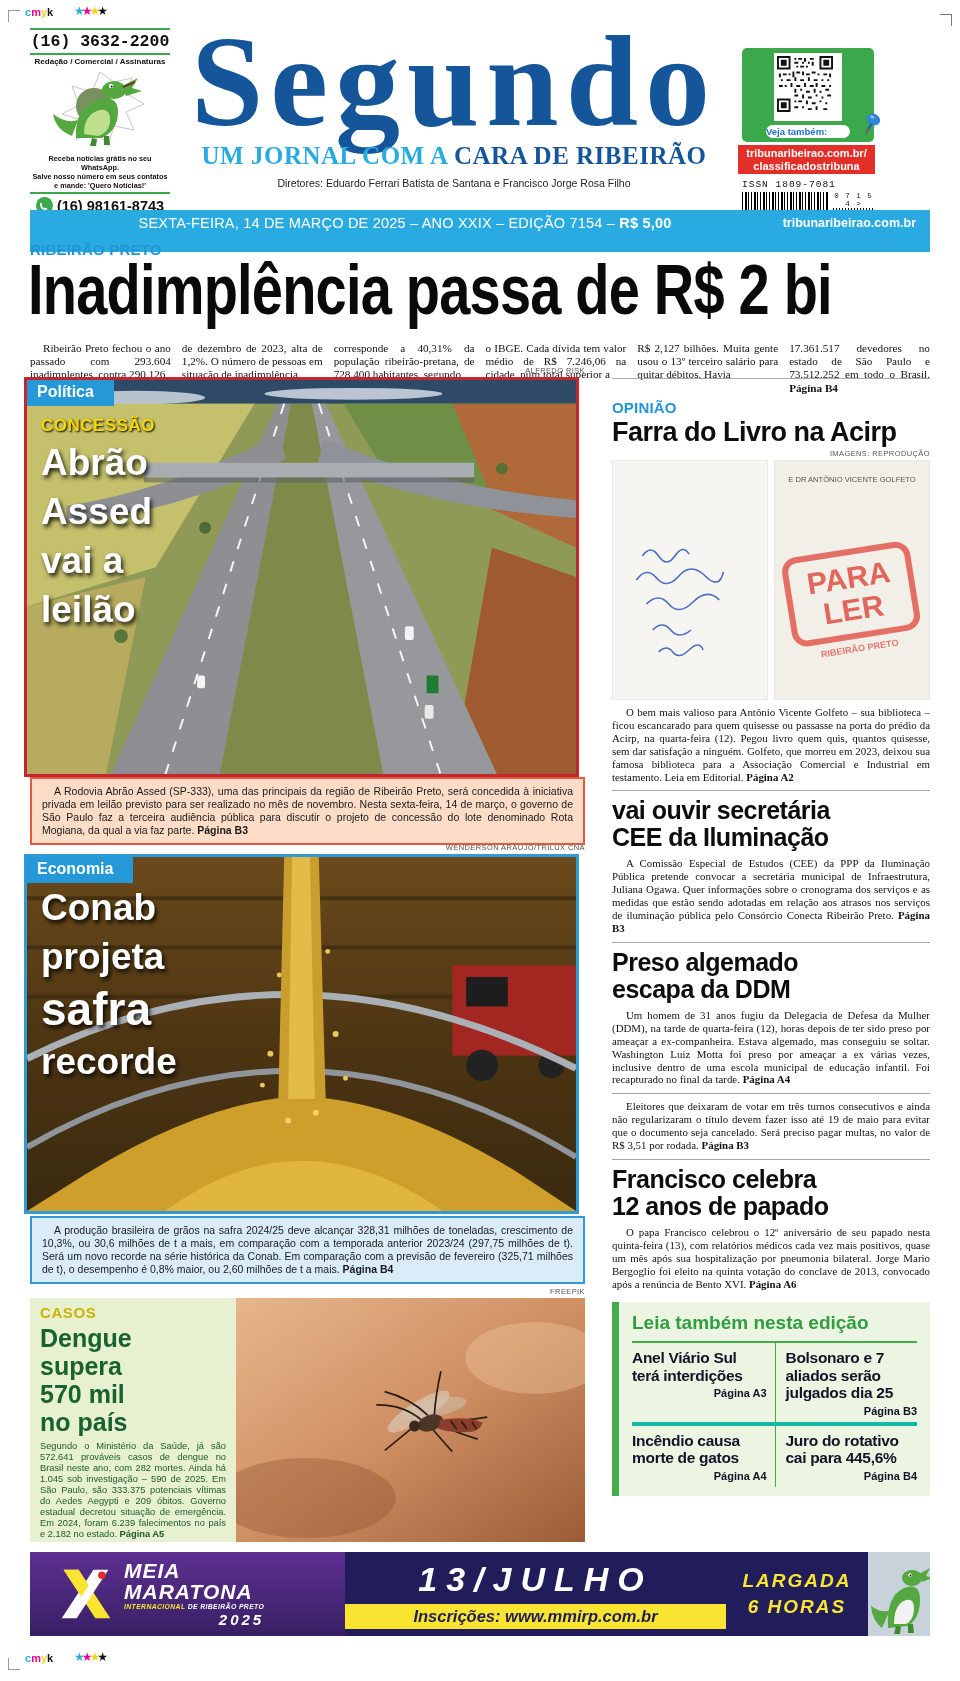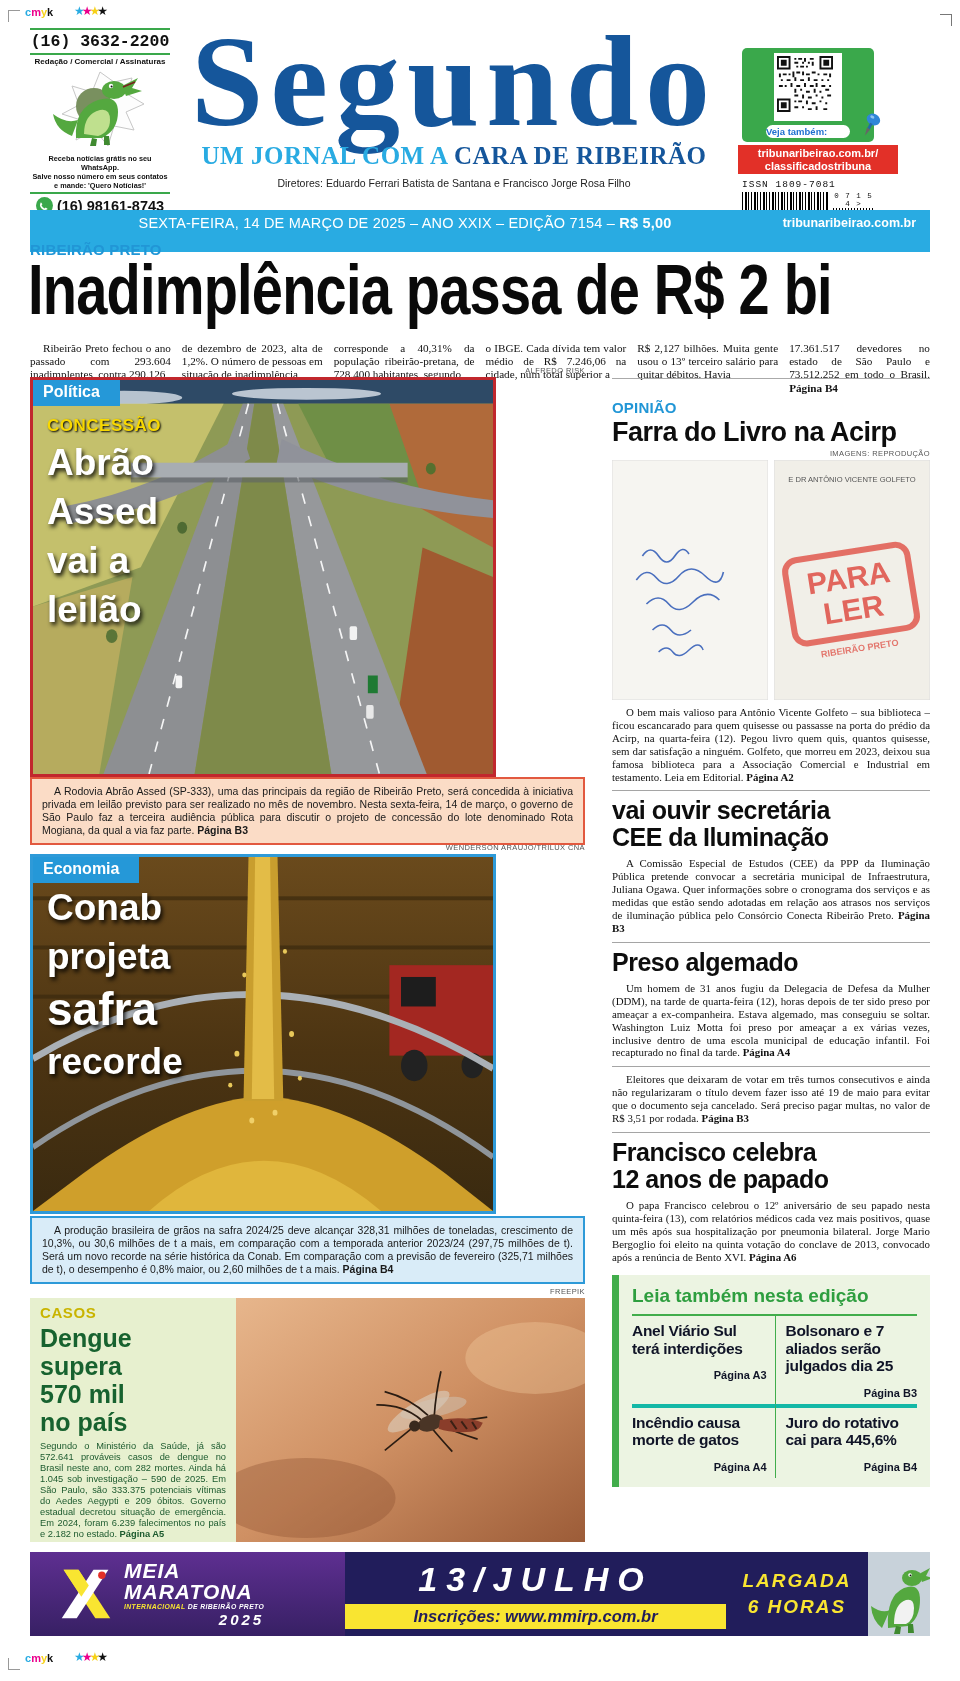--- a/index.html
+++ b/index.html
@@ -27,21 +27,21 @@
   .logo{font-family:"Liberation Serif",serif;font-weight:700;font-size:130px;line-height:122px;
         color:#15569b;letter-spacing:7px;}
   .slogan{font-family:"Liberation Serif",serif;font-weight:700;font-size:25px;margin-top:0px;letter-spacing:.5px;}
   .slogan .lt{color:#29abe2}.slogan .dk{color:#15569b}
   .directors{font-size:10.5px;color:#222;margin-top:7px;}
   .qrzone{left:742px;top:48px;width:132px;}
   .qrbox{background:#3aa84b;border-radius:5px;padding:5px 5px 4px;}
   .qrwhite{background:#fff;width:62px;height:62px;margin:0 auto;padding:3px;}
   .veja{background:#fff;border-radius:7px;color:#1f6fd0;font-size:9.5px;font-weight:700;
         width:84px;margin:4px auto 0;padding:1px 0;}
-  .redstrip{position:relative;left:-4px;width:160px;background:#e23028;color:#fff;text-align:center;
+  .redstrip{position:relative;left:-4px;width:137px;background:#e23028;color:#fff;text-align:center;
         font-weight:700;font-size:11px;line-height:12.5px;padding:2px 0;margin-top:3px;}
   .issn{font-family:"Liberation Mono",monospace;font-size:9.5px;letter-spacing:1px;margin-top:5px;text-align:left;}
   .bcrow{display:flex;gap:5px;margin-top:2px;align-items:flex-start;}
   .bc-main{width:88px;}
   .bars{height:22px;background:repeating-linear-gradient(90deg,#000 0 1px,#fff 1px 3px,#000 3px 5px,#fff 5px 6px,#000 6px 7px,#fff 7px 9px);}
   .bc-num{font-family:"Liberation Mono",monospace;font-size:7.5px;text-align:center;letter-spacing:1px;}
   .bc-side{width:42px;}
   .bars2{height:12px;background:repeating-linear-gradient(90deg,#000 0 1px,#fff 1px 3px,#000 3px 4px,#fff 4px 6px);}
   .pin{position:absolute;right:-8px;top:64px;}
   
@@ -52,21 +52,21 @@
   .kicker{font-size:15px;font-weight:700;color:#2196d6;letter-spacing:.2px;}
   .lead-kicker{left:30px;top:241px;}
   .headline{left:28px;top:252px;width:904px;overflow:visible;}
   .headline span{display:inline-block;white-space:nowrap;font-size:70px;font-weight:700;color:#0a0a0a;
         letter-spacing:-1px;transform:scaleX(.8);transform-origin:0 50%;line-height:76px;}
   .leadcols{left:30px;top:342px;width:900px;display:flex;gap:11px;}
   .leadcols>div{flex:1;font-family:"Liberation Serif",serif;font-size:11.2px;line-height:13.2px;text-align:justify;}
   .indent{text-indent:13px;}
   
   .credit{position:absolute;right:375px;font-size:7.5px;color:#555;letter-spacing:.4px;}
-  .photo{position:absolute;left:30px;width:466px;box-sizing:border-box;overflow:hidden;}
+  .photo{position:absolute;left:24px;width:555px;box-sizing:border-box;overflow:hidden;}
   .photo1{top:377px;height:400px;border:3px solid #c1272d;}
   .photo2{top:854px;height:360px;border:3px solid #2e9ad8;}
   .photo svg{display:block;width:100%;height:100%;}
   .photo-label{position:absolute;top:0;left:0;background:#2598d8;color:#fff;font-weight:700;
         font-size:16px;padding:3px 20px 5px 10px;}
   .ph-kicker{position:absolute;left:14px;top:36px;color:#f8d800;font-weight:700;font-size:17px;
         letter-spacing:.5px;text-shadow:1px 1px 2px #000;}
   .ph-h{position:absolute;left:14px;color:#fff;font-weight:700;font-size:37px;line-height:49px;
         text-shadow:2px 3px 4px rgba(0,0,0,.85);}
   .ph-h div{white-space:nowrap;}
@@ -97,21 +97,21 @@
   .brief-t{font-size:25px;line-height:27px;font-weight:700;color:#0d0d0d;letter-spacing:-.5px;}
   
   .leia{margin-top:12px;background:#ecf4e2;border-left:7px solid #41ad4b;padding:10px 13px 9px;box-sizing:border-box;}
   .leia-t{color:#2e9e3f;font-size:19px;font-weight:700;}
   .leia-line{border:0;border-top:2px solid #41ad4b;margin:7px 0 0;}
   .leia-grid{display:grid;grid-template-columns:1fr 1fr;}
   .leia-cell{padding:6px 8px 5px 0;}
   .leia-cell.right{border-left:1px solid #41ad4b;padding-left:10px;padding-right:0;}
   .leia-cell.row2{border-top:4px solid #14b8a6;}
   .leia-ct{font-size:15.5px;font-weight:700;color:#101427;line-height:17.5px;letter-spacing:-.3px;}
-  .leia-pg{text-align:right;font-size:11px;font-weight:700;color:#101427;margin-top:12px;}
+  .leia-pg{text-align:right;font-size:11px;font-weight:700;color:#101427;margin-top:3px;}
   
   .banner{left:30px;top:1552px;width:900px;height:84px;background:#211d5b;display:flex;overflow:hidden;}
   .bn-left{width:315px;background:linear-gradient(180deg,#5e2f91,#372064);display:flex;align-items:center;
         gap:10px;padding-left:28px;box-sizing:border-box;}
   .bn-brand{color:#fff;font-style:italic;font-weight:700;}
   .bn-b1,.bn-b2{font-size:21px;letter-spacing:1px;line-height:21px;}
   .bn-sub{font-size:6.8px;font-style:italic;margin-top:1px;letter-spacing:.4px;}
   .bn-sub .s1{color:#f9e531;font-weight:700;}
   .bn-sub .s2{color:#fff;font-weight:700;}
   .bn-year{color:#fff;font-weight:700;font-size:15px;letter-spacing:3px;text-align:right;margin-top:1px;}
@@ -390,20 +390,21 @@
     <div class="brief-t">
         <div>vai ouvir secretária</div>
         <div>CEE da Iluminação</div>
       </div>
     <p class="serif-p"><span>A Comissão Especial de Estudos (CEE) da PPP da Iluminação Pública pretende convocar a secretária municipal de Infraestrutura, Juliana Ogawa. Quer informações sobre o cronograma dos serviços e as medidas que estão sendo adotadas em relação aos atrasos nos serviços de iluminação pública pelo Consórcio Conecta Ribeirão Preto. </span><b>Página B3</b></p>
   </div>
   <hr class="rule">
   <div class="brief">
     <div class="brief-t">
         <div>Preso algemado</div>
+        <div>escapa da DDM</div>
       </div>
     <p class="serif-p"><span>Um homem de 31 anos fugiu da Delegacia de Defesa da Mulher (DDM), na tarde de quarta-feira (12), horas depois de ter sido preso por ameaçar a ex-companheira. Estava algemado, mas conseguiu se soltar. Washington Luiz Motta foi preso por ameaçar a ex várias vezes, inclusive dentro de uma escola municipal de educação infantil. Foi recapturado no final da tarde. </span><b>Página A4</b></p>
   </div>
   <hr class="rule">
   <div class="brief">
     <p class="serif-p"><span>Eleitores que deixaram de votar em três turnos consecutivos e ainda não regularizaram o título devem fazer isso até 19 de maio para evitar que o documento seja cancelado. Será preciso pagar multas, no valor de R$ 3,51 por rodada. </span><b>Página B3</b></p>
   </div>
   <hr class="rule">
   <div class="brief">
     <div class="brief-t">

